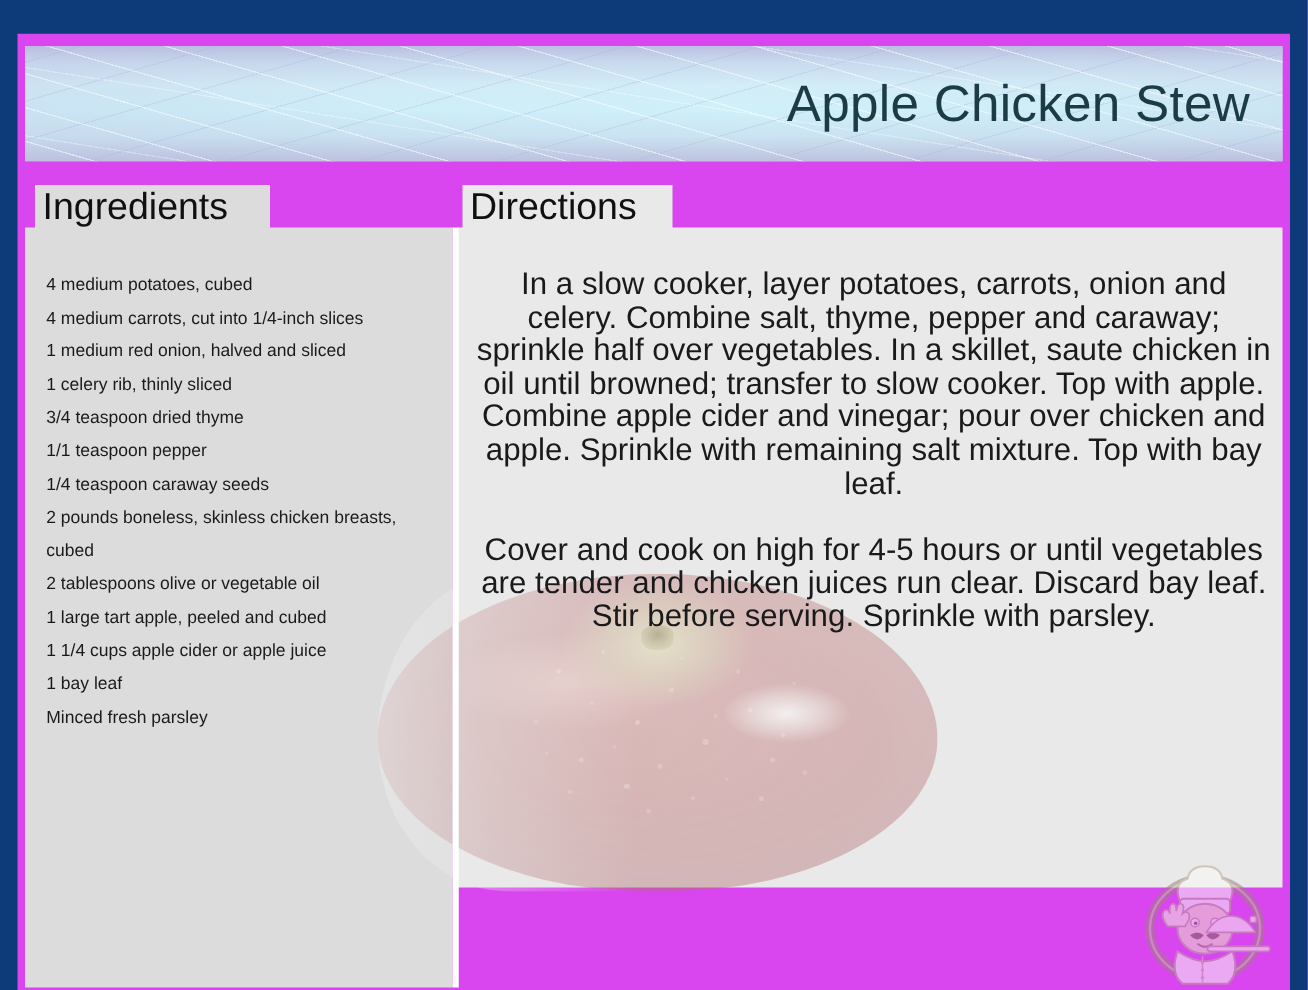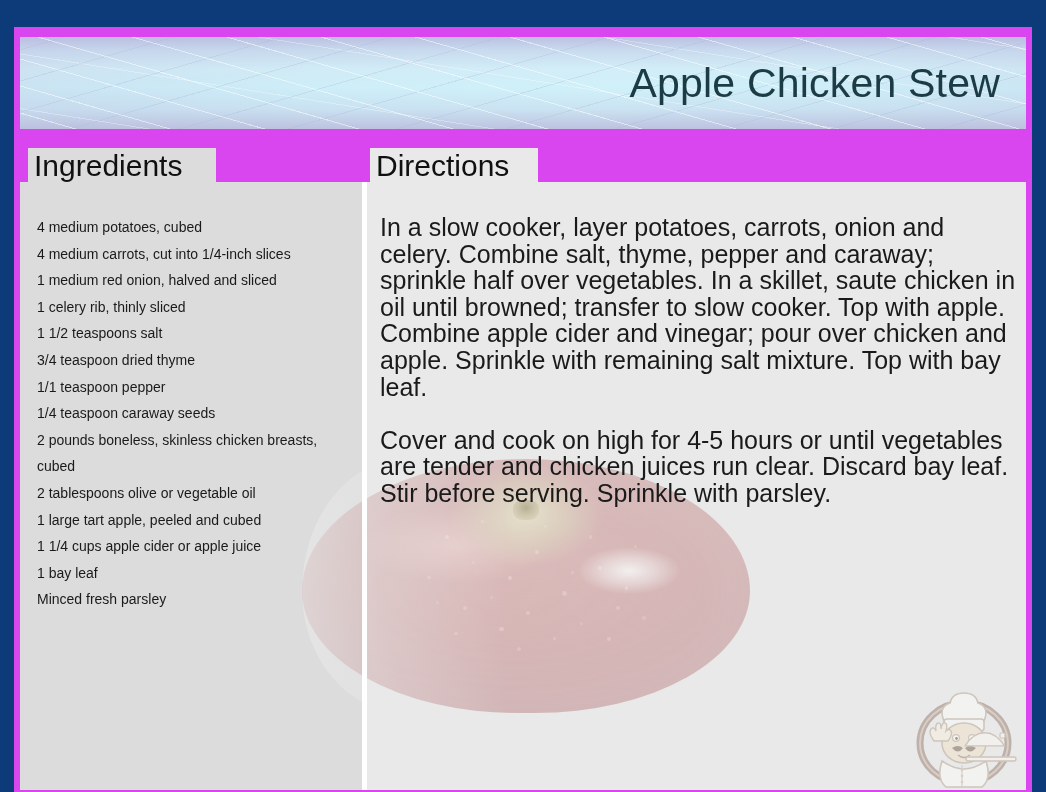--- a/index.html
+++ b/index.html
@@ -53,21 +53,21 @@
     font-weight:400;
     color:#1b3c44;
     letter-spacing:0.2px;
     white-space:nowrap;
   }
 
   
   .panel { position:absolute;padding-left:37px; }
 
   #ingredients-panel { left:6px;  top:155px; width:342px; height:608px; background:#dcdcdc; }
-  #directions-panel  { left:352px; top:155px; width:660px; height:608px; background:#e9e9e9; }
+  #directions-panel  { left:352px; top:155px; width:660px; height:528px; background:#e9e9e9;text-align:center; }
 
   .tab {
     position:absolute;
     top:-34px;
     height:38px;
     padding:0 14px 0 6px;
     display:flex; align-items:flex-start;
   }
   #ingredients-tab { left:8px;  width:188px; background:#dcdcdc; }
   #directions-tab  { left:4px;  width:168px; background:#e9e9e9; }
@@ -170,21 +170,20 @@
 
   <div class="panel" id="ingredients-panel">
     <div class="tab" id="ingredients-tab">
       <span class="tab-label">Ingredients</span>
     </div>
     <div id="ingredients-list">
         <div>4 medium potatoes, cubed</div>
         <div>4 medium carrots, cut into 1/4-inch slices</div>
         <div>1 medium red onion, halved and sliced</div>
         <div>1 celery rib, thinly sliced</div>
-        <div>1 1/2 teaspoons salt</div>
         <div>3/4 teaspoon dried thyme</div>
         <div>1/1 teaspoon pepper</div>
         <div>1/4 teaspoon caraway seeds</div>
         <div>2 pounds boneless, skinless chicken breasts, cubed</div>
         <div>2 tablespoons olive or vegetable oil</div>
         <div>1 large tart apple, peeled and cubed</div>
         <div>1 1/4 cups apple cider or apple juice</div>
         <div>1 bay leaf</div>
         <div>Minced fresh parsley</div>
       </div>

